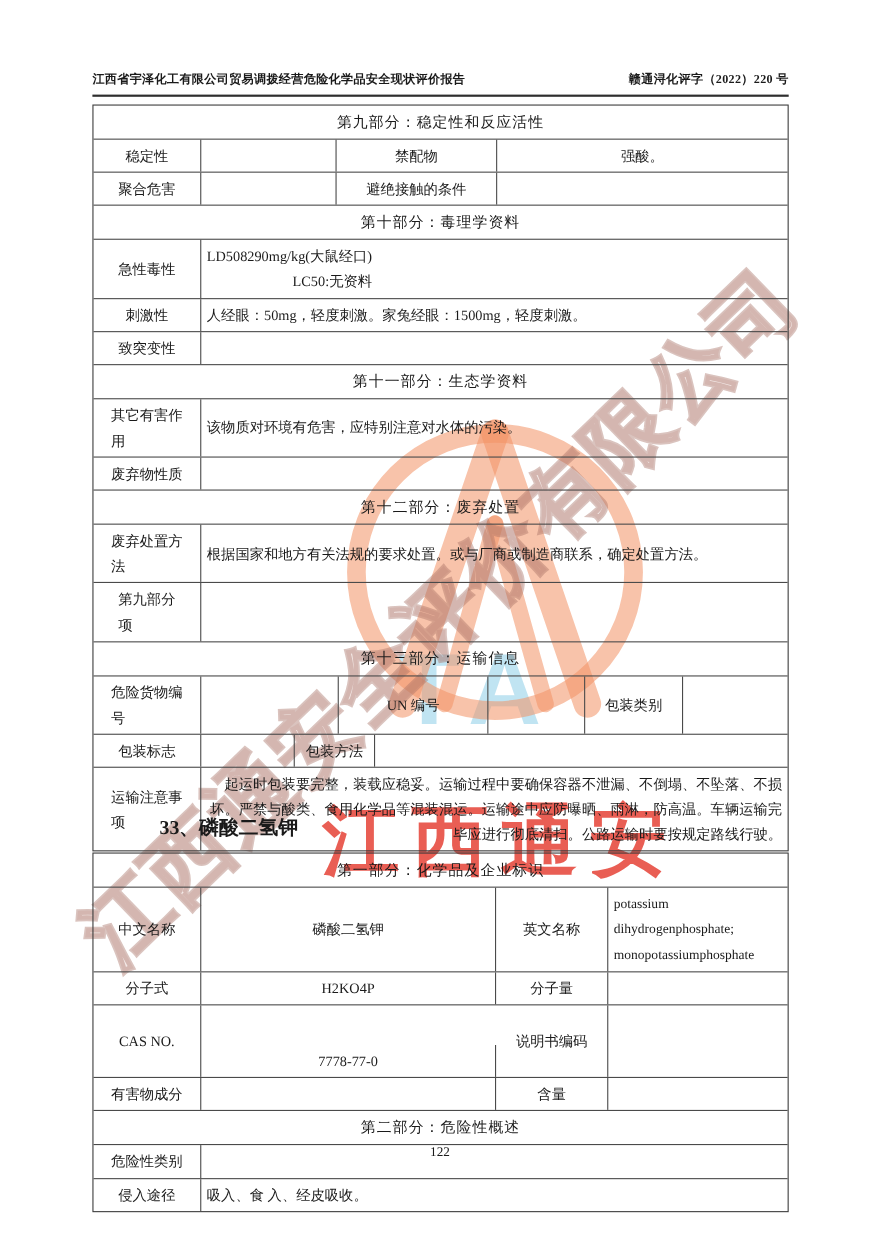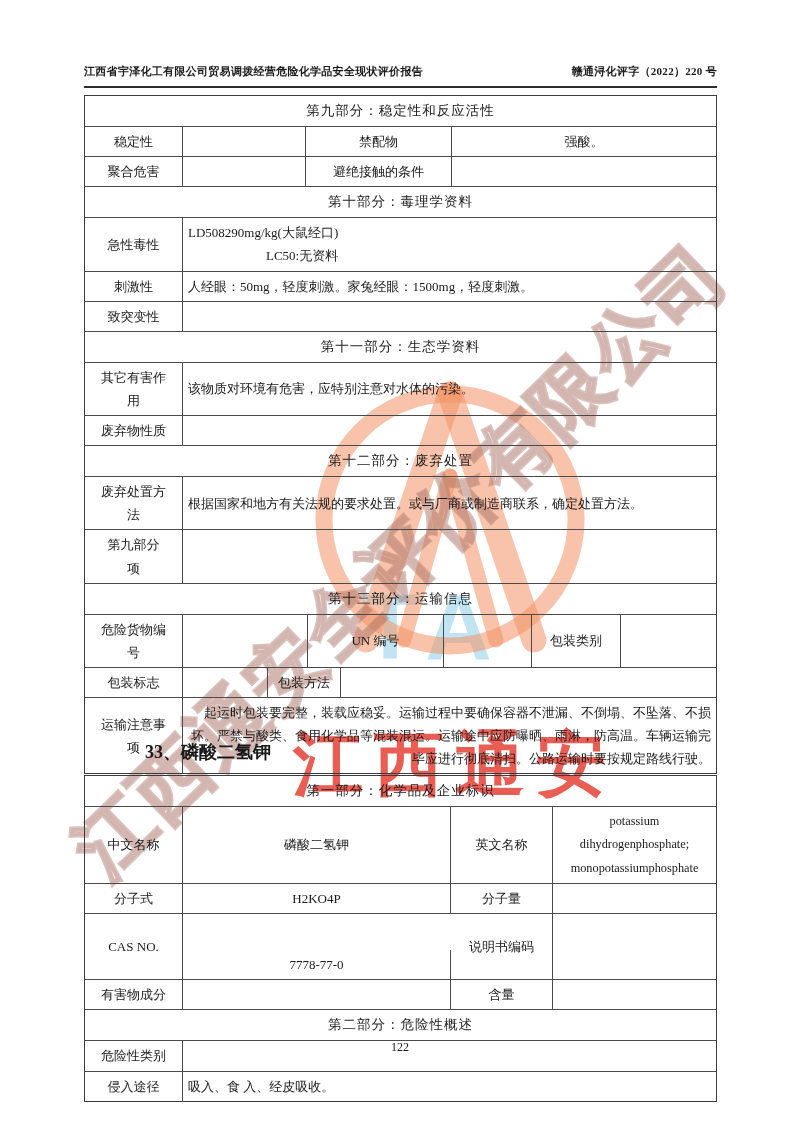--- a/index.html
+++ b/index.html
@@ -11,21 +11,21 @@
   .hdr-rule{position:absolute;left:84px;right:83px;top:86px;height:2px;background:#2e2e2e;}
   
   .doc-table{position:absolute;left:84px;width:633px;border:1.4px solid #3c3c3c;box-sizing:border-box;
              background:transparent;z-index:2;}
   .t-row{display:flex;border-top:1px solid #4a4a4a;}
   .t-row:first-child{border-top:none;}
   .t-cell{box-sizing:border-box;min-height:29px;display:flex;align-items:center;
           padding:3px 5px;font-size:13px;line-height:1.78;white-space:pre-line;
           border-right:1px solid #4a4a4a;}
   .t-cell:last-child{border-right:none;flex:1;}
-  .t-cell.label, .t-cell.center{justify-content:center;text-align:center;}
+  .t-cell.label, .t-cell.center{justify-content:center;text-align:left;}
   .t-cell.value{justify-content:flex-start;text-align:right;}
   .t-cell.section{justify-content:center;text-align:center;font-size:13.5px;letter-spacing:1px;width:100%;}
   .t-cell.small{font-size:12.3px;line-height:1.9;}
   
   .num-heading{position:absolute;left:145px;top:740px;font-size:18px;font-weight:bold;z-index:2;}
   
   .pagenum{position:absolute;left:0;right:0;top:1040px;text-align:center;font-size:12px;z-index:2;}
   
   .wm{position:absolute;inset:0;z-index:1;pointer-events:none;}
   .wm-blue{position:absolute;left:362px;top:575px;font-size:92px;font-weight:bold;

